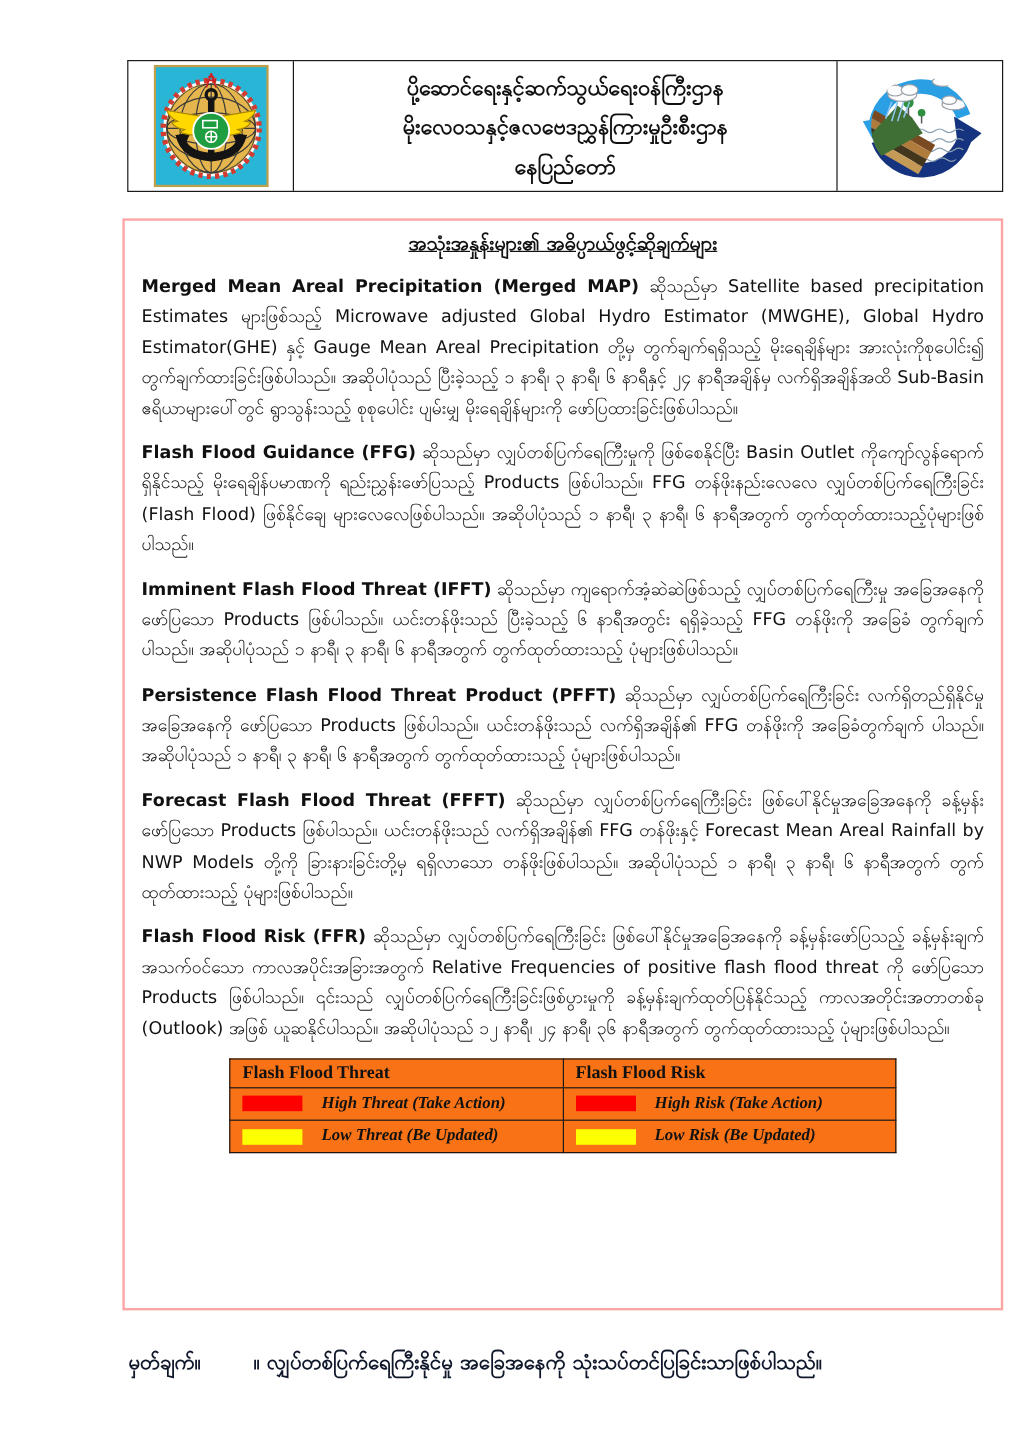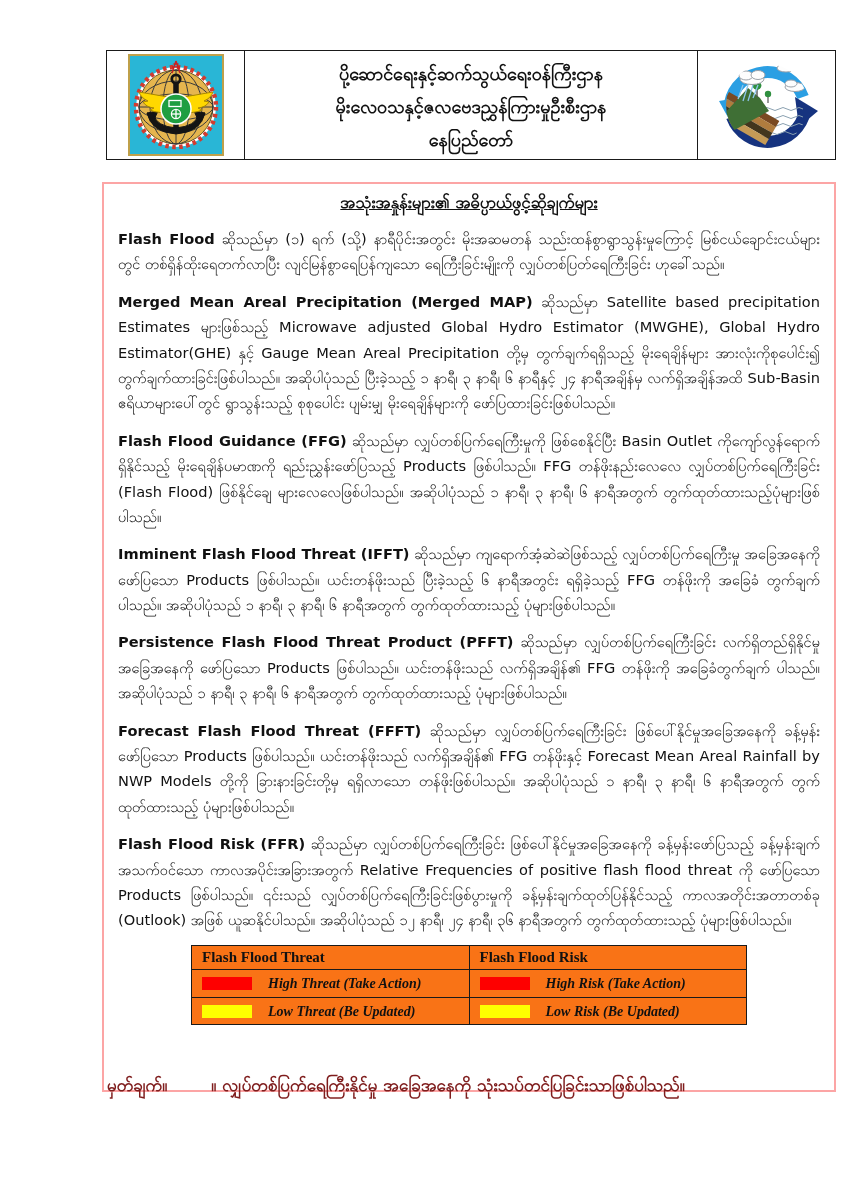--- a/index.html
+++ b/index.html
@@ -27,22 +27,22 @@
   
   .legend-table{width:556px;margin:2px auto 0 auto;border-collapse:collapse;
                 font-family:"Liberation Serif",serif;background:#f97316;}
   .legend-table th,.legend-table td{border:1.7px solid #1a1a1a;}
   .legend-table th{text-align:left;font-size:15px;font-weight:bold;padding:3px 10px;width:50%;}
   .legend-table td{padding:5px 8px 5px 10px;font-size:14px;font-weight:bold;white-space:nowrap;font-style:italic;}
   .swatch{display:inline-block;width:50px;height:13px;margin-right:16px;vertical-align:middle;}
   .cell-label{vertical-align:middle;}
 
   
-  .footer-note{position:absolute;left:95px;top:1074px;font-weight:bold;font-size:17px;
-               color:#7f1d1d;white-space:nowrap;}
+  .footer-note{position:absolute;left:95px;top:1124px;font-weight:bold;font-size:17px;
+               color:#0f172a;white-space:nowrap;}
   .footer-label{margin-right:44px;}
 </style>
 </head>
 <body>
 
 <div class="page">
 
   <div class="header-box">
 
     <div class="header-cell header-left">
@@ -130,21 +130,20 @@
           </g>
         </g>
       </svg>
     </div>
   </div>
 
   <div class="content-box">
 
     <div class="doc-title">အသုံးအနှုန်းများ၏ အဓိပ္ပာယ်ဖွင့်ဆိုချက်များ</div>
 
-    <p class="para"><span class="lead">Flash Flood</span><span> ဆိုသည်မှာ (၁) ရက် (သို့) နာရီပိုင်းအတွင်း မိုးအဆမတန် သည်းထန်စွာရွာသွန်းမှုကြောင့် မြစ်ငယ်ချောင်းငယ်များတွင် တစ်ရှိန်ထိုးရေတက်လာပြီး လျင်မြန်စွာရေပြန်ကျသော ရေကြီးခြင်းမျိုးကို လျှပ်တစ်ပြတ်ရေကြီးခြင်း ဟုခေါ်သည်။</span></p>
 
     <p class="para"><span class="lead">Merged Mean Areal Precipitation (Merged MAP)</span><span> ဆိုသည်မှာ Satellite based precipitation Estimates များဖြစ်သည့် Microwave adjusted Global Hydro Estimator (MWGHE), Global Hydro Estimator(GHE) နှင့် Gauge Mean Areal Precipitation တို့မှ တွက်ချက်ရရှိသည့် မိုးရေချိန်များ အားလုံးကိုစုပေါင်း၍ တွက်ချက်ထားခြင်းဖြစ်ပါသည်။ အဆိုပါပုံသည် ပြီးခဲ့သည့် ၁ နာရီ၊ ၃ နာရီ၊ ၆ နာရီနှင့် ၂၄ နာရီအချိန်မှ လက်ရှိအချိန်အထိ Sub-Basin ဧရိယာများပေါ်တွင် ရွာသွန်းသည့် စုစုပေါင်း ပျမ်းမျှ မိုးရေချိန်များကို ဖော်ပြထားခြင်းဖြစ်ပါသည်။</span></p>
 
     <p class="para"><span class="lead">Flash Flood Guidance (FFG)</span><span> ဆိုသည်မှာ လျှပ်တစ်ပြက်ရေကြီးမှုကို ဖြစ်စေနိုင်ပြီး Basin Outlet ကိုကျော်လွန်ရောက်ရှိနိုင်သည့် မိုးရေချိန်ပမာဏကို ရည်းညွှန်းဖော်ပြသည့် Products ဖြစ်ပါသည်။ FFG တန်ဖိုးနည်းလေလေ လျှပ်တစ်ပြက်ရေကြီးခြင်း (Flash Flood) ဖြစ်နိုင်ချေ များလေလေဖြစ်ပါသည်။ အဆိုပါပုံသည် ၁ နာရီ၊ ၃ နာရီ၊ ၆ နာရီအတွက် တွက်ထုတ်ထားသည့်ပုံများဖြစ်ပါသည်။</span></p>
 
     <p class="para"><span class="lead">Imminent Flash Flood Threat (IFFT)</span><span> ဆိုသည်မှာ ကျရောက်အံ့ဆဲဆဲဖြစ်သည့် လျှပ်တစ်ပြက်ရေကြီးမှု အခြေအနေကို ဖော်ပြသော Products ဖြစ်ပါသည်။ ယင်းတန်ဖိုးသည် ပြီးခဲ့သည့် ၆ နာရီအတွင်း ရရှိခဲ့သည့် FFG တန်ဖိုးကို အခြေခံ တွက်ချက်ပါသည်။ အဆိုပါပုံသည် ၁ နာရီ၊ ၃ နာရီ၊ ၆ နာရီအတွက် တွက်ထုတ်ထားသည့် ပုံများဖြစ်ပါသည်။</span></p>
 
     <p class="para"><span class="lead">Persistence Flash Flood Threat Product (PFFT)</span><span> ဆိုသည်မှာ လျှပ်တစ်ပြက်ရေကြီးခြင်း လက်ရှိတည်ရှိနိုင်မှု အခြေအနေကို ဖော်ပြသော Products ဖြစ်ပါသည်။ ယင်းတန်ဖိုးသည် လက်ရှိအချိန်၏ FFG တန်ဖိုးကို အခြေခံတွက်ချက် ပါသည်။ အဆိုပါပုံသည် ၁ နာရီ၊ ၃ နာရီ၊ ၆ နာရီအတွက် တွက်ထုတ်ထားသည့် ပုံများဖြစ်ပါသည်။</span></p>
 
     <p class="para"><span class="lead">Forecast Flash Flood Threat (FFFT)</span><span> ဆိုသည်မှာ လျှပ်တစ်ပြက်ရေကြီးခြင်း ဖြစ်ပေါ်နိုင်မှုအခြေအနေကို ခန့်မှန်းဖော်ပြသော Products ဖြစ်ပါသည်။ ယင်းတန်ဖိုးသည် လက်ရှိအချိန်၏ FFG တန်ဖိုးနှင့် Forecast Mean Areal Rainfall by NWP Models တို့ကို ခြားနားခြင်းတို့မှ ရရှိလာသော တန်ဖိုးဖြစ်ပါသည်။ အဆိုပါပုံသည် ၁ နာရီ၊ ၃ နာရီ၊ ၆ နာရီအတွက် တွက်ထုတ်ထားသည့် ပုံများဖြစ်ပါသည်။</span></p>

